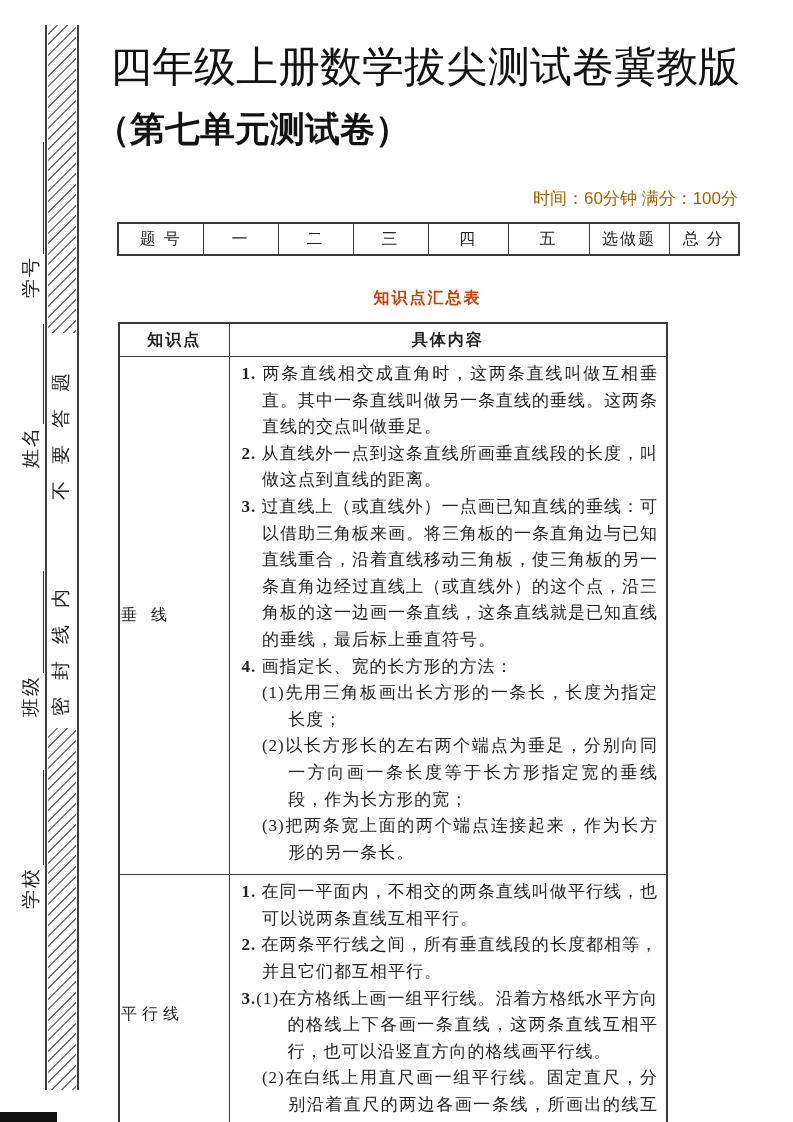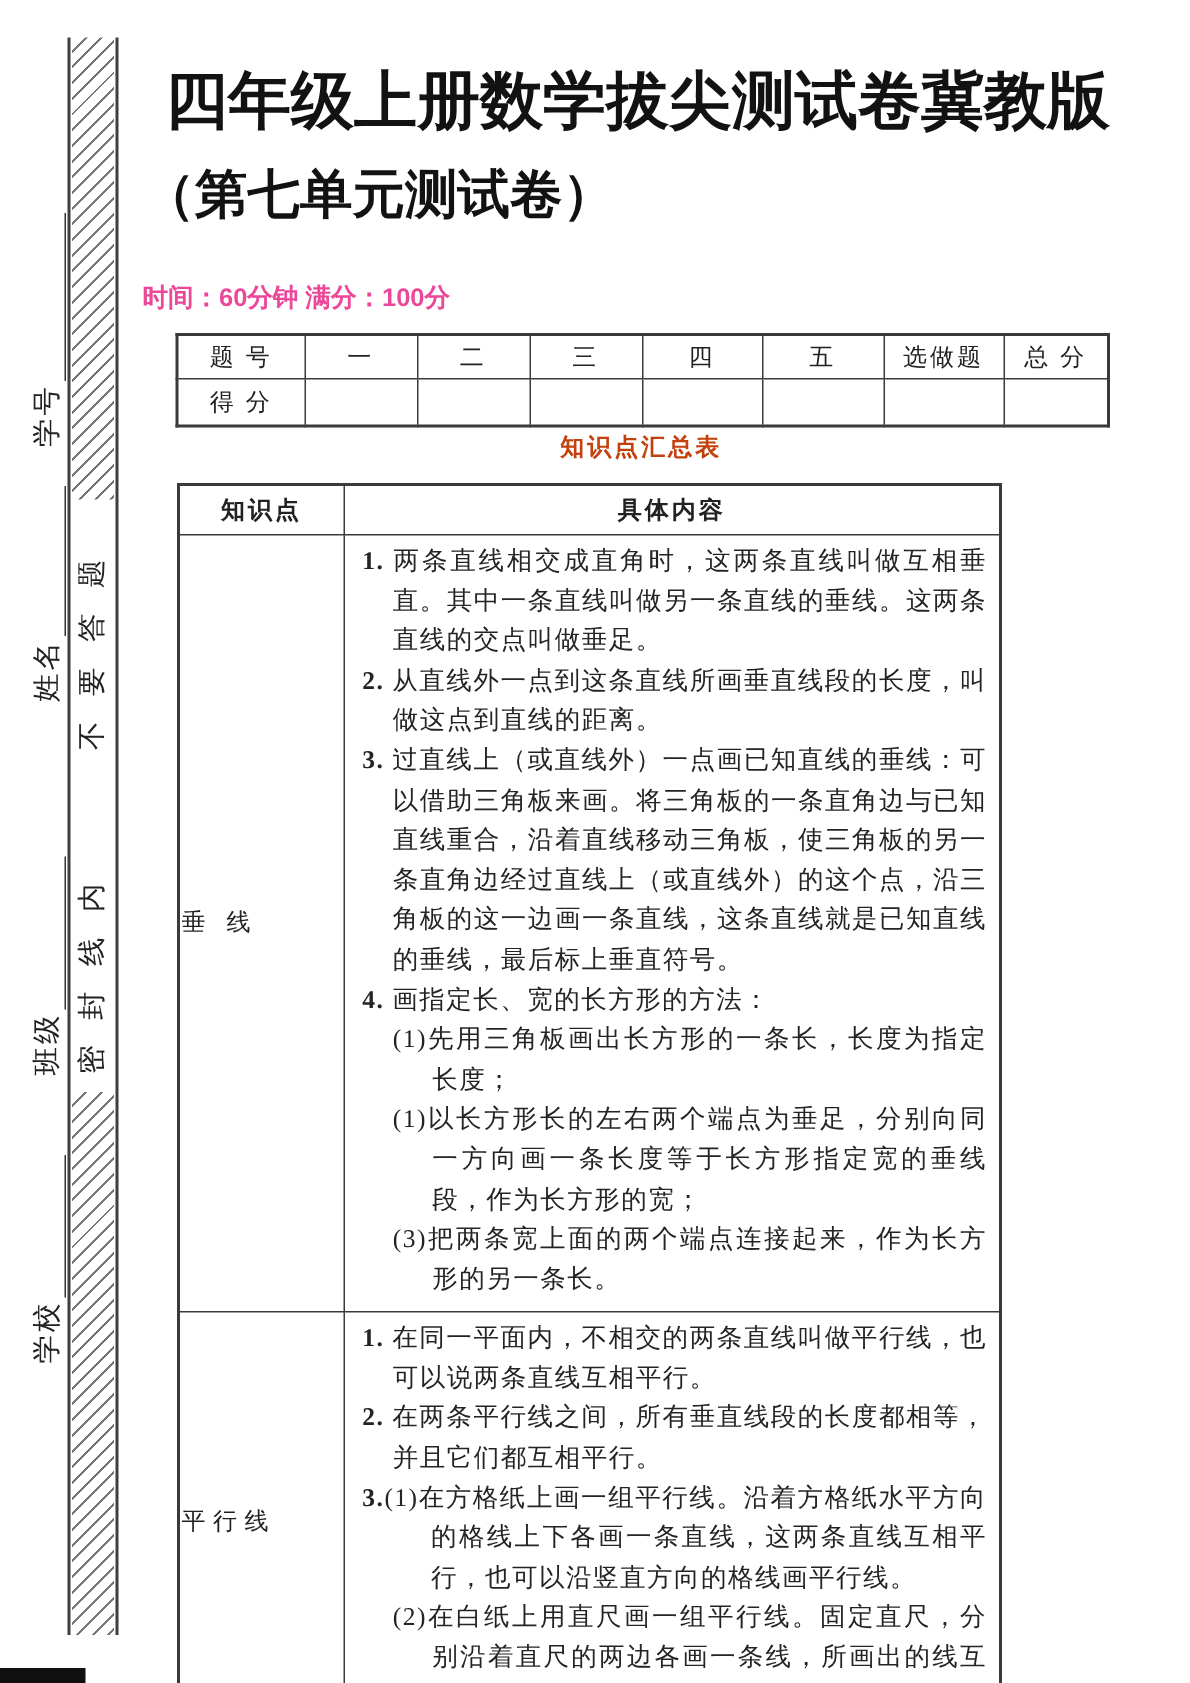--- a/index.html
+++ b/index.html
@@ -42,32 +42,32 @@
     display:flex; justify-content:center; align-items:center; gap:72px;
     font-size:19px; color:#222; white-space:nowrap;
   }
   #band-text span { letter-spacing:17px; }
 
   #corner-mark { position:absolute; left:0; top:1112px; width:57px; height:10px; background:#101010; }
 
   
   #page-title {
     position:absolute; left:95px; top:40px; width:660px; text-align:center;
-    font-family:"Liberation Sans", sans-serif; font-weight:bold;
+    font-family:"Liberation Sans", sans-serif; font-weight:normal;
     font-size:42px; line-height:1.3; letter-spacing:0px; color:#121212;
   }
   #page-subtitle {
     position:absolute; left:95px; top:106px; width:660px; 
     font-family:"Liberation Sans", sans-serif; font-weight:bold;
     font-size:35px; color:#121212;
   }
   #exam-info {
-    position:absolute; left:95px; top:187px; width:643px; text-align:left;
-    font-family:"Liberation Sans", sans-serif; font-weight:bold;
-    font-size:17px; color:#ec4899;
+    position:absolute; left:95px; top:187px; width:643px; text-align:right;
+    font-family:"Liberation Sans", sans-serif; font-weight:normal;
+    font-size:17px; color:#a16207;
   }
 
   
   #score-table {
     position:absolute; left:117px; top:222px; width:621px;
     border-collapse:collapse; table-layout:fixed;
     font-size:16px; color:#222;
   }
   #score-table td {
     border:1.5px solid #3a3a3a; text-align:center; padding:0; height:28px;
@@ -155,30 +155,20 @@
       <tr>
         <td>题 号</td>
       <td>一</td>
           <td>二</td>
           <td>三</td>
           <td>四</td>
           <td>五</td>
           <td>选做题</td>
           <td>总 分</td>
         </tr>
-      <tr>
-        <td>得 分</td>
-      <td></td>
-          <td></td>
-          <td></td>
-          <td></td>
-          <td></td>
-          <td></td>
-          <td></td>
-        </tr>
     </tbody>
   </table>
 
   <div id="knowledge-title">知识点汇总表</div>
   <table id="ktable">
     <colgroup>
         <col style="width:110px">
         <col>
       </colgroup>
     <tbody id="krows">
@@ -187,21 +177,21 @@
         <td class="khead">具体内容</td>
       </tr>
     <tr>
           <td class="topic">垂 线</td>
           <td class="content">
             <div class="it num"><b>1.</b> 两条直线相交成直角时，这两条直线叫做互相垂直。其中一条直线叫做另一条直线的垂线。这两条直线的交点叫做垂足。</div>
             <div class="it num"><b>2.</b> 从直线外一点到这条直线所画垂直线段的长度，叫做这点到直线的距离。</div>
             <div class="it num"><b>3.</b> 过直线上（或直线外）一点画已知直线的垂线：可以借助三角板来画。将三角板的一条直角边与已知直线重合，沿着直线移动三角板，使三角板的另一条直角边经过直线上（或直线外）的这个点，沿三角板的这一边画一条直线，这条直线就是已知直线的垂线，最后标上垂直符号。</div>
             <div class="it num"><b>4.</b> 画指定长、宽的长方形的方法：</div>
             <div class="it sub">(1)先用三角板画出长方形的一条长，长度为指定长度；</div>
-            <div class="it sub">(1)以长方形长的左右两个端点为垂足，分别向同一方向画一条长度等于长方形指定宽的垂线段，作为长方形的宽；</div>
+            <div class="it sub">(2)以长方形长的左右两个端点为垂足，分别向同一方向画一条长度等于长方形指定宽的垂线段，作为长方形的宽；</div>
             <div class="it sub">(3)把两条宽上面的两个端点连接起来，作为长方形的另一条长。</div>
           </td>
         </tr>
         <tr>
           <td class="topic">平行线</td>
           <td class="content">
             <div class="it num"><b>1.</b> 在同一平面内，不相交的两条直线叫做平行线，也可以说两条直线互相平行。</div>
             <div class="it num"><b>2.</b> 在两条平行线之间，所有垂直线段的长度都相等，并且它们都互相平行。</div>
             <div class="it numsub"><b>3.</b>(1)在方格纸上画一组平行线。沿着方格纸水平方向的格线上下各画一条直线，这两条直线互相平行，也可以沿竖直方向的格线画平行线。</div>
             <div class="it sub">(2)在白纸上用直尺画一组平行线。固定直尺，分别沿着直尺的两边各画一条线，所画出的线互相平行。</div>

